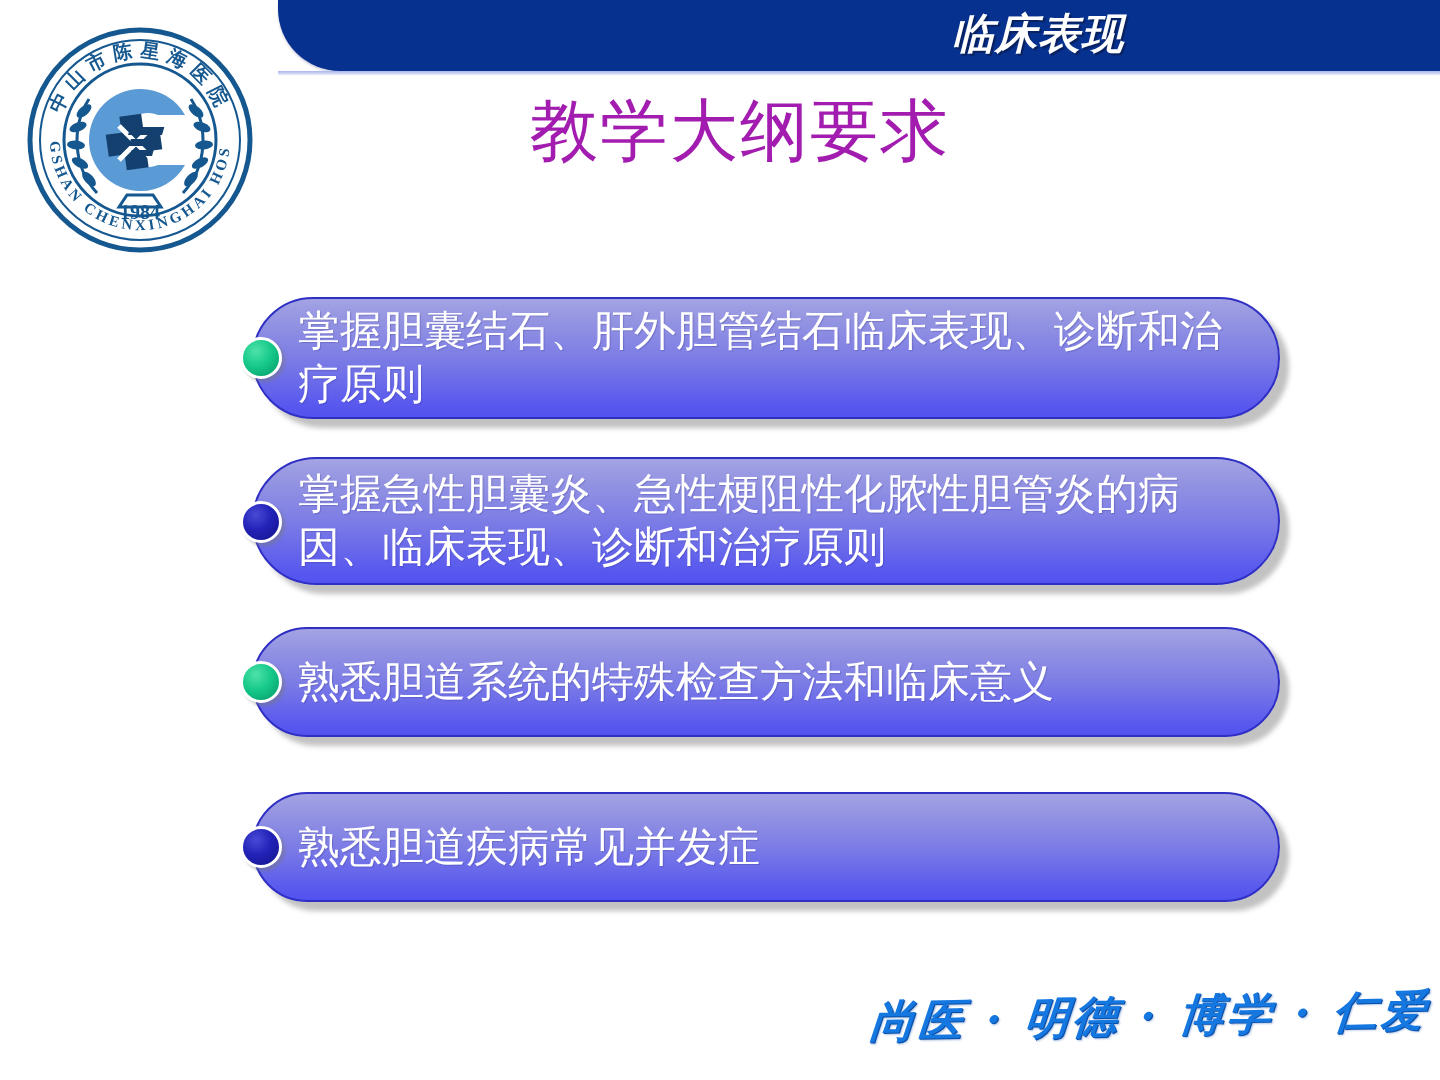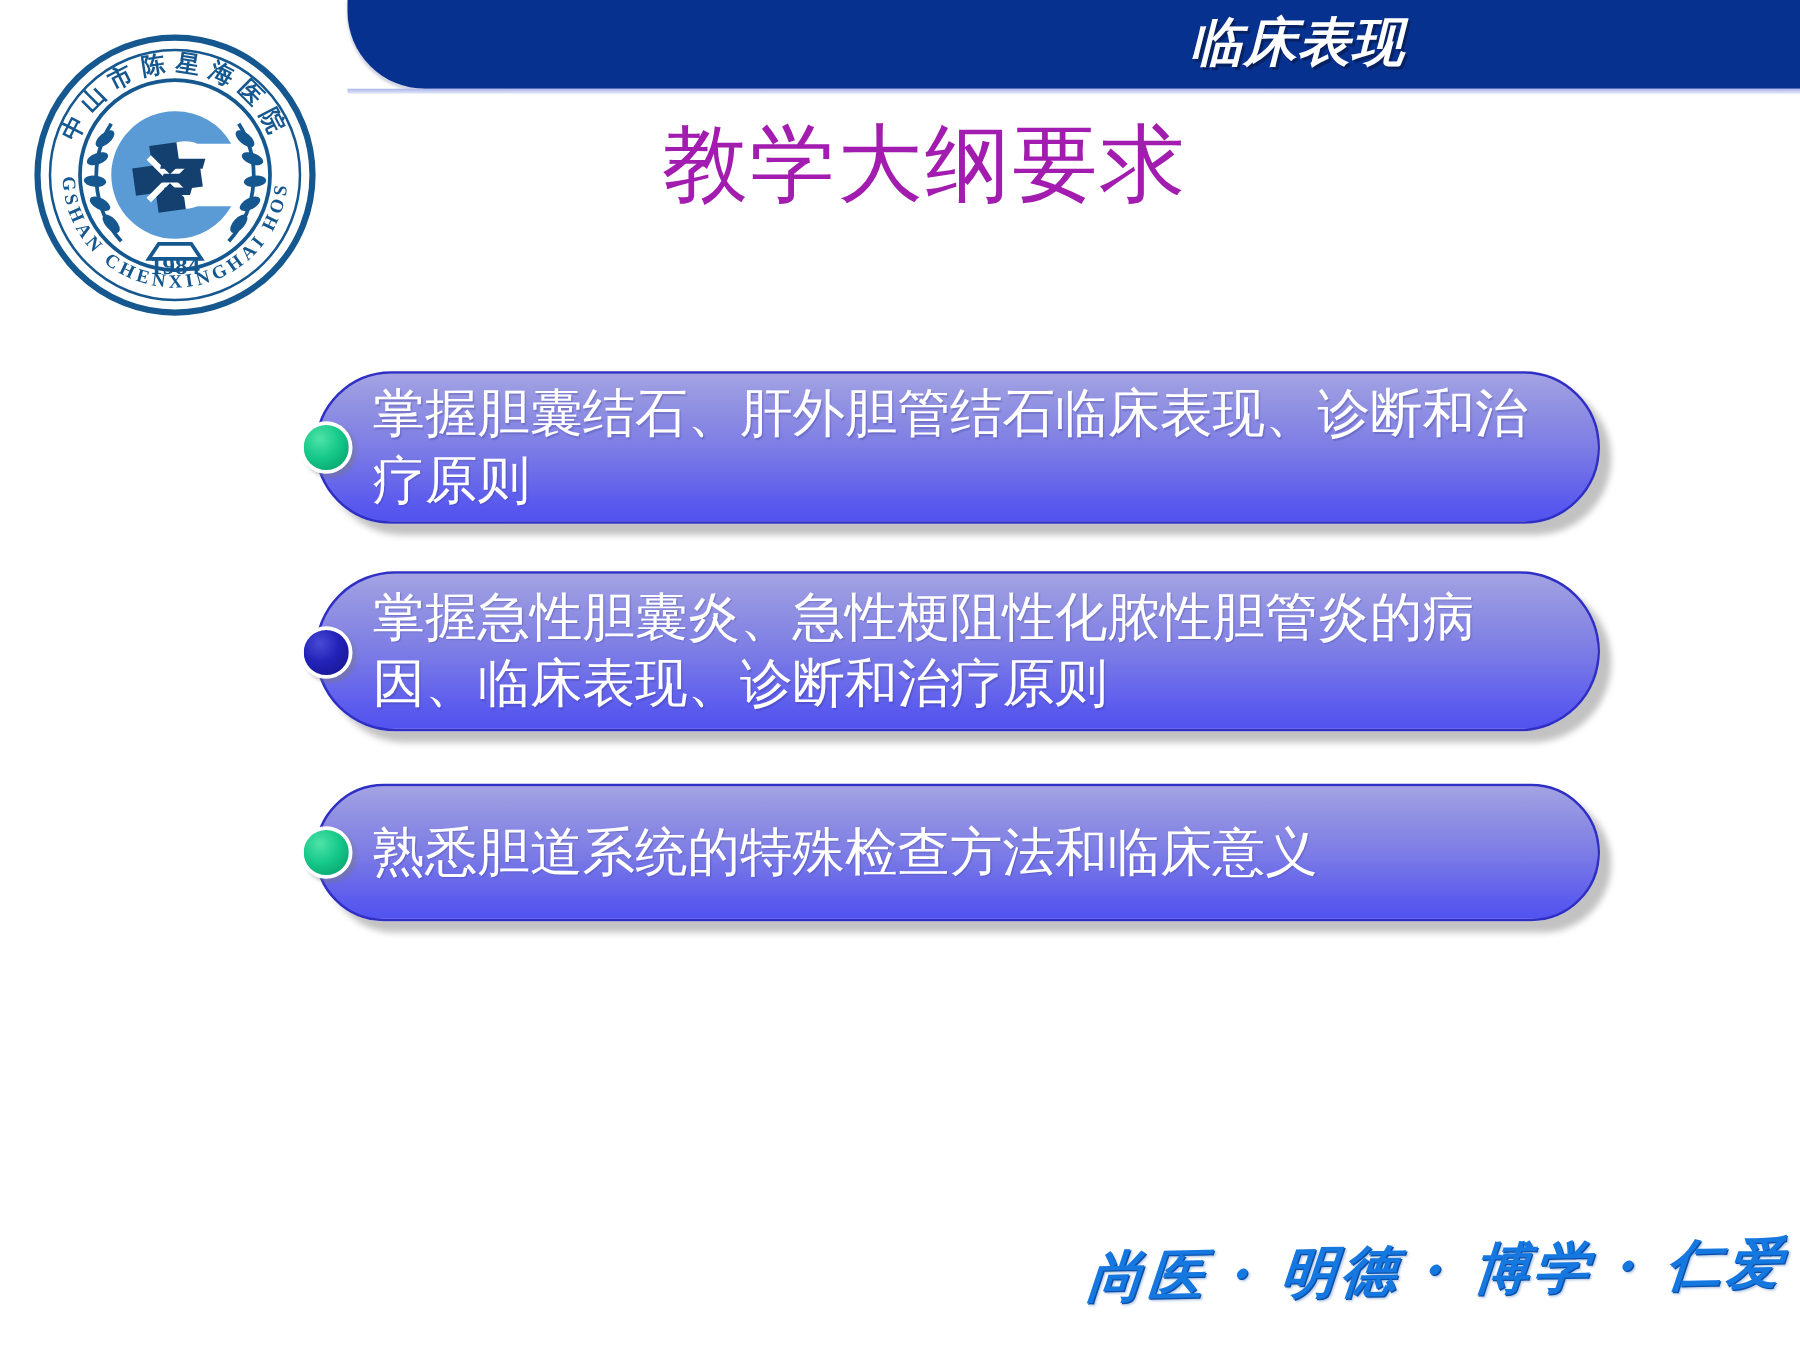--- a/index.html
+++ b/index.html
@@ -222,18 +222,24 @@
     <div class="dot dot-blue" style="left:-12px; top:44px;"></div>
   </div>
 
   <div class="pill-row" style="top:627px; height:110px;">
     <div class="pill">
       <div class="pill-text">熟悉胆道系统的特殊检查方法和临床意义</div>
     </div>
     <div class="dot dot-green" style="left:-12px; top:34px;"></div>
   </div>
 
+  <div class="pill-row" style="top:792px; height:110px;">
+    <div class="pill">
+      <div class="pill-text">熟悉胆道疾病常见并发症</div>
+    </div>
+    <div class="dot dot-blue" style="left:-12px; top:34px;"></div>
+  </div>
 
 </div>
 
 <div id="footer-motto">
   <span class="motto-text">尚医 · 明德 · 博学 · 仁爱</span>
 </div>
 
 </body></html>

